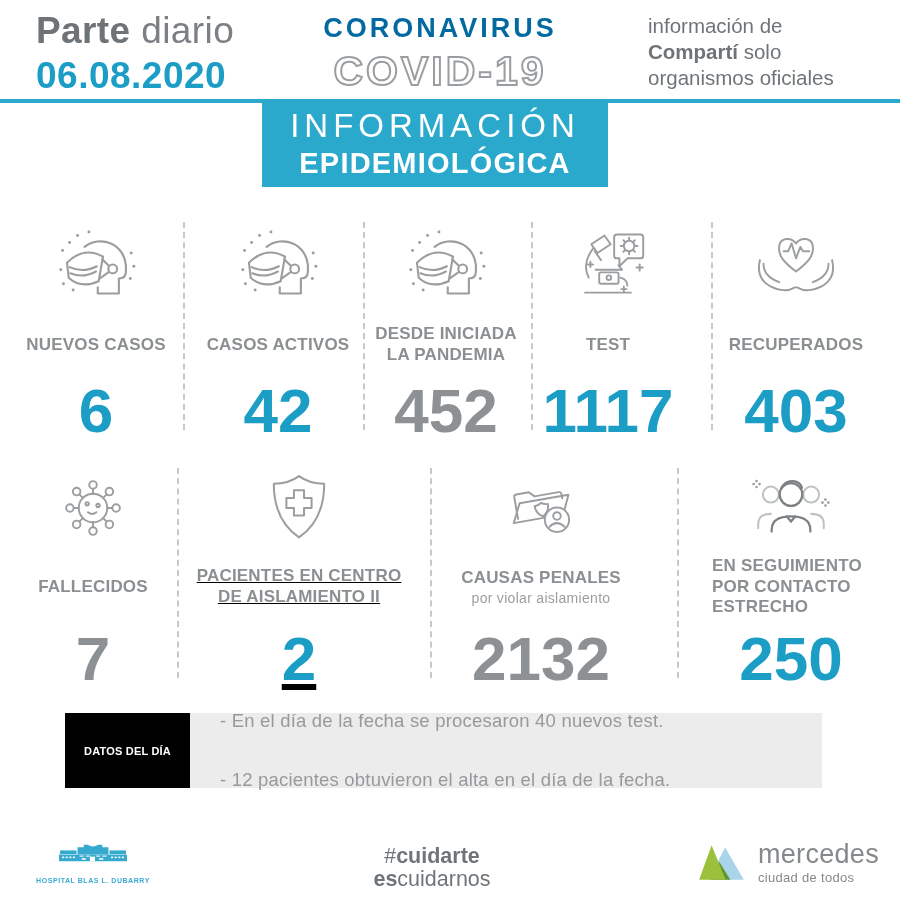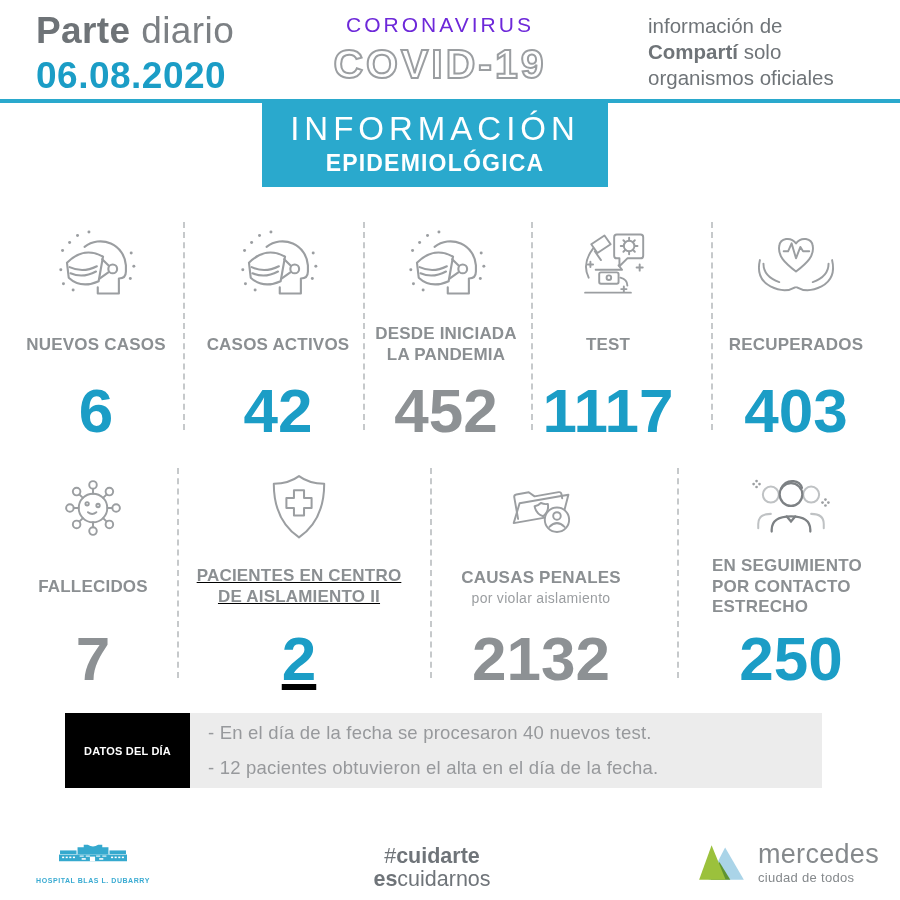--- a/index.html
+++ b/index.html
@@ -5,52 +5,52 @@
   html,body{margin:0;padding:0;background:#fff;}
   .page{position:relative;width:900px;height:900px;background:#fff;overflow:hidden;
         font-family:"Liberation Sans",sans-serif;}
 
   
   .hdr-left{position:absolute;left:36px;top:10px;}
   .parte{font-size:37px;color:#7c8084;letter-spacing:.4px;}
   .parte b{color:#6e7377;font-weight:800;}
   .date{font-size:37px;font-weight:800;color:#1b9dc6;margin-top:3px;letter-spacing:.5px;}
   .hdr-center{position:absolute;left:283px;top:13px;width:314px;text-align:center;}
-  .corona{font-size:21px;font-weight:400;color:#6d28d9;letter-spacing:3px;}
+  .corona{font-size:27px;font-weight:700;color:#0369a1;letter-spacing:3px;}
   .covid-svg{display:block;margin:2px auto 0;}
   .hdr-right{position:absolute;left:648px;top:13px;font-size:20.5px;color:#6f7478;line-height:1.26;}
   .hdr-right b{font-weight:800;}
   .topline{position:absolute;left:0;top:99px;width:900px;height:4px;background:#2aa9cd;}
 
   
   .banner{position:absolute;left:262px;top:99px;width:346px;height:88px;background:#2aa9cd;color:#fff;
           display:flex;flex-direction:column;align-items:center;justify-content:center;}
   .banner-l1{font-size:33px;font-weight:300;letter-spacing:5px;}
-  .banner-l2{font-size:23px;font-weight:800;letter-spacing:1.2px;margin-top:2px;}
+  .banner-l2{font-size:29px;font-weight:800;letter-spacing:1.2px;margin-top:2px;}
 
   
   .stat{position:absolute;text-align:center;}
   .ic-box{height:100px;display:flex;align-items:center;justify-content:center;}
   .lbl-wrap{height:54px;display:flex;flex-direction:column;justify-content:center;align-items:center;}
   .row2 .lbl-wrap{height:66px;}
   .lbl-left{align-items:flex-start;text-align:left;padding-left:12px;}
   .stat-label{font-weight:700;color:#8b8f92;font-size:17px;line-height:1.22;white-space:pre-line;letter-spacing:.2px;}
   .stat-sub{font-size:14px;color:#9b9ea1;margin-top:2px;letter-spacing:.3px;}
   .stat-value{font-size:62px;font-weight:800;line-height:1;margin-top:8px;}
   .v-cyan{color:#1b9dc6;}
   .v-gray{color:#8d9194;}
   .vsep{position:absolute;width:0;border-left:2px dashed #c6c9cb;}
 
   
   .daily-tag{position:absolute;left:65px;top:713px;width:125px;height:75px;background:#000000;color:#fff;
              font-weight:800;font-size:11px;display:flex;align-items:center;justify-content:center;letter-spacing:.2px;z-index:2;}
   .daily-body{position:absolute;left:190px;top:713px;width:632px;height:75px;background:#ececec;color:#97999c;
               font-size:18.5px;display:flex;flex-direction:column;justify-content:center;gap:13px;
               padding-left:18px;box-sizing:border-box;letter-spacing:.2px;}
-  .daily-body p{margin:0;}
+  .daily-body p{margin:12px;}
 
   
   .hospital{position:absolute;left:36px;top:836px;width:114px;text-align:center;}
   .h-name{font-size:7px;font-weight:700;color:#3aabd2;letter-spacing:.55px;margin-top:3px;}
   .hashtag{position:absolute;left:352px;top:845px;width:160px;text-align:center;color:#6f7479;
            font-size:21.5px;line-height:1.05;}
   .hashtag b{font-weight:800;text-align:right;}
   .hashtag .lt{font-weight:400;}
   .mercedes{position:absolute;left:696px;top:841px;display:flex;align-items:center;}
   .m-text{margin-left:10px;}

